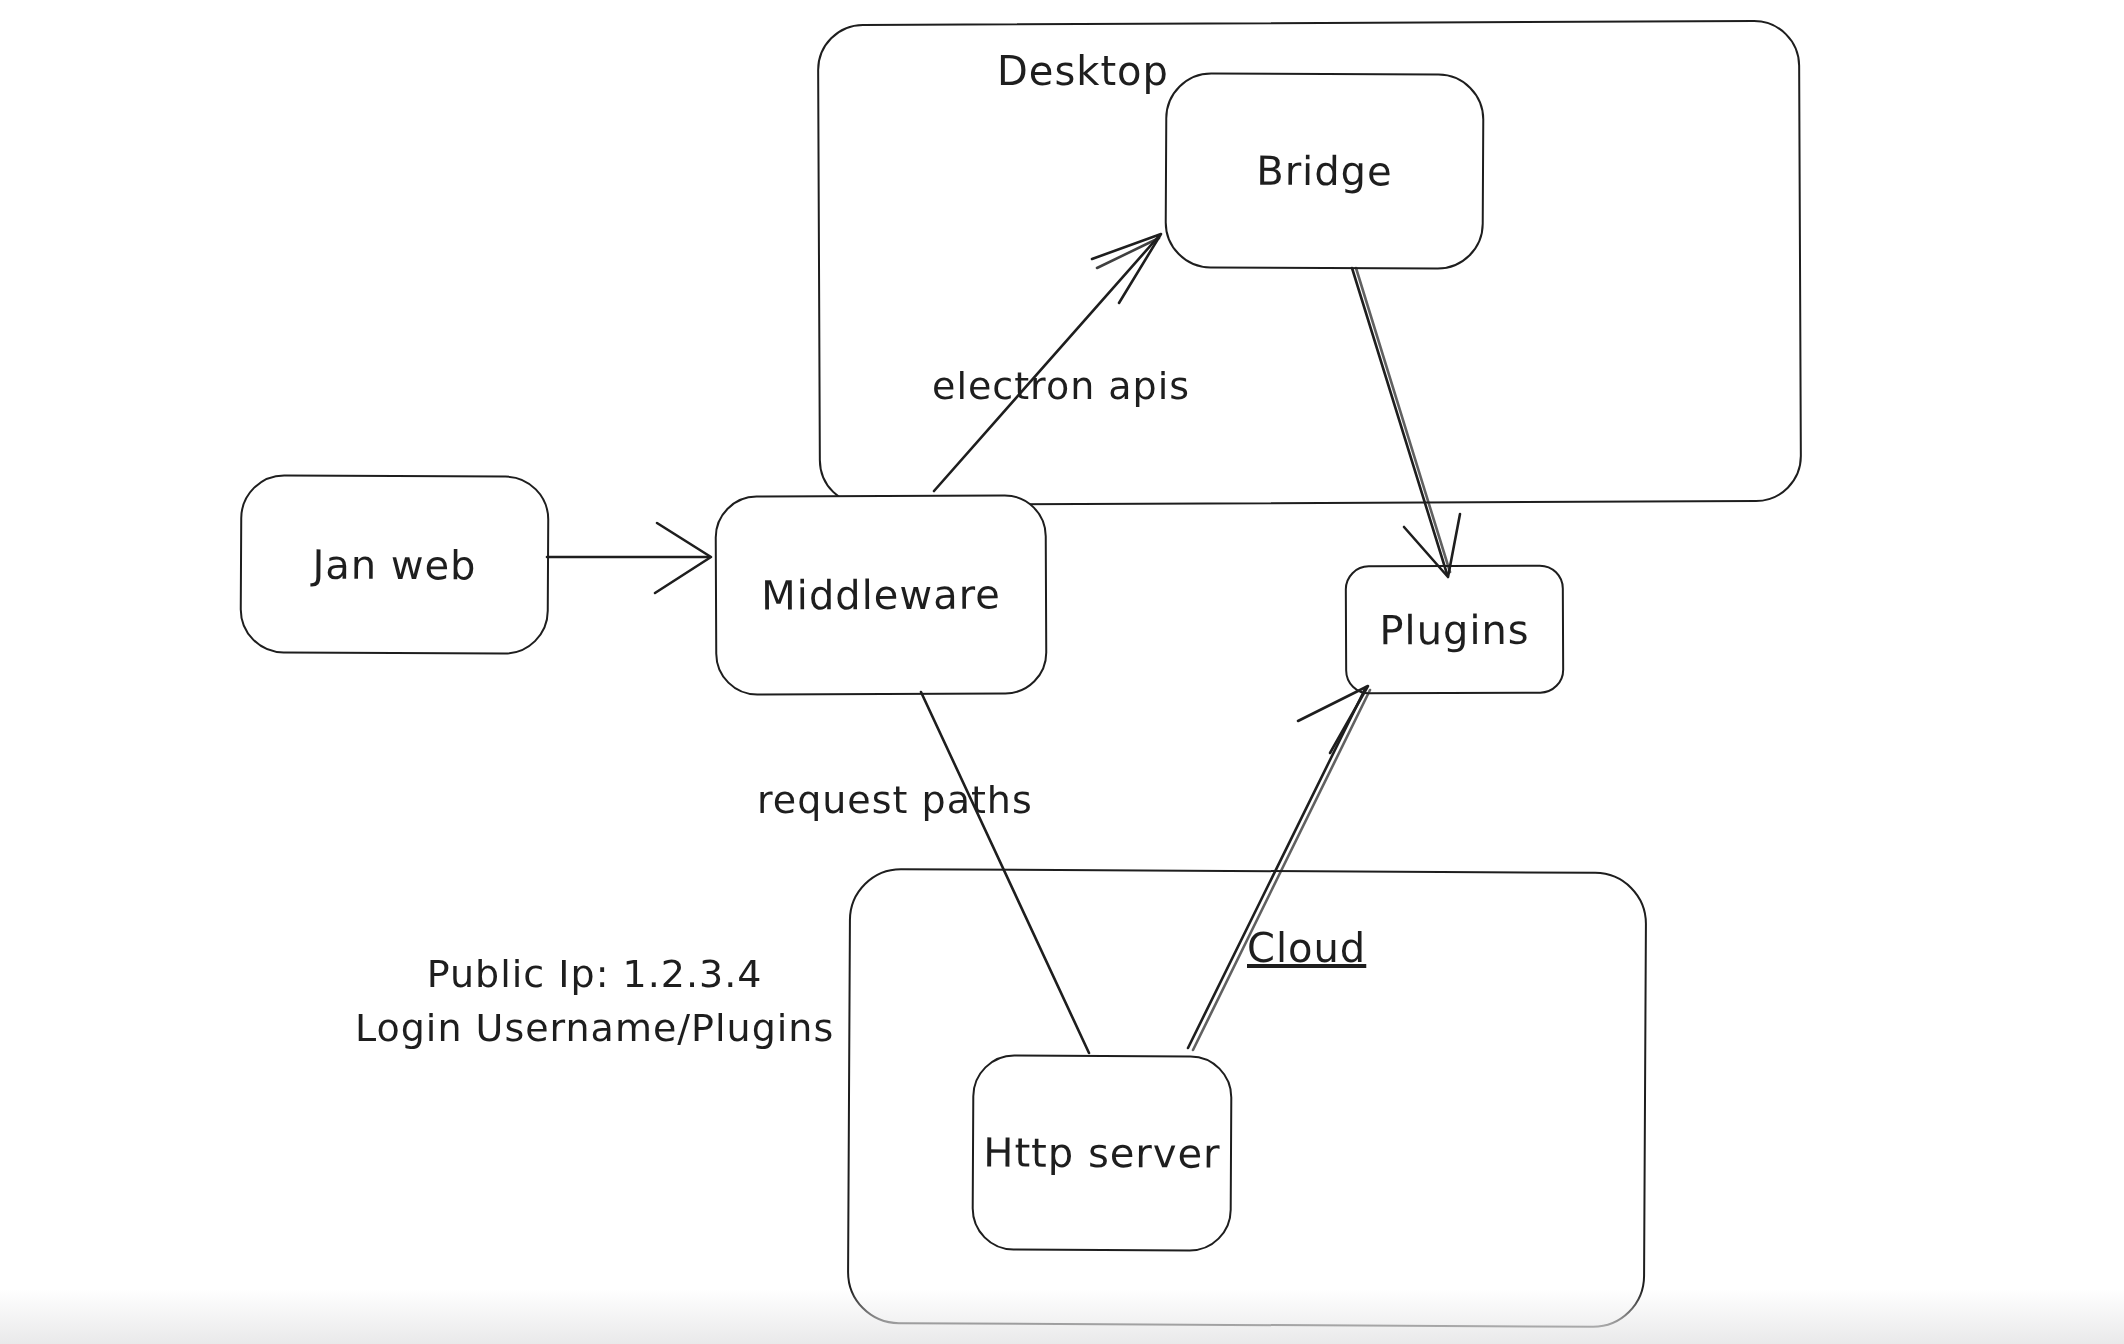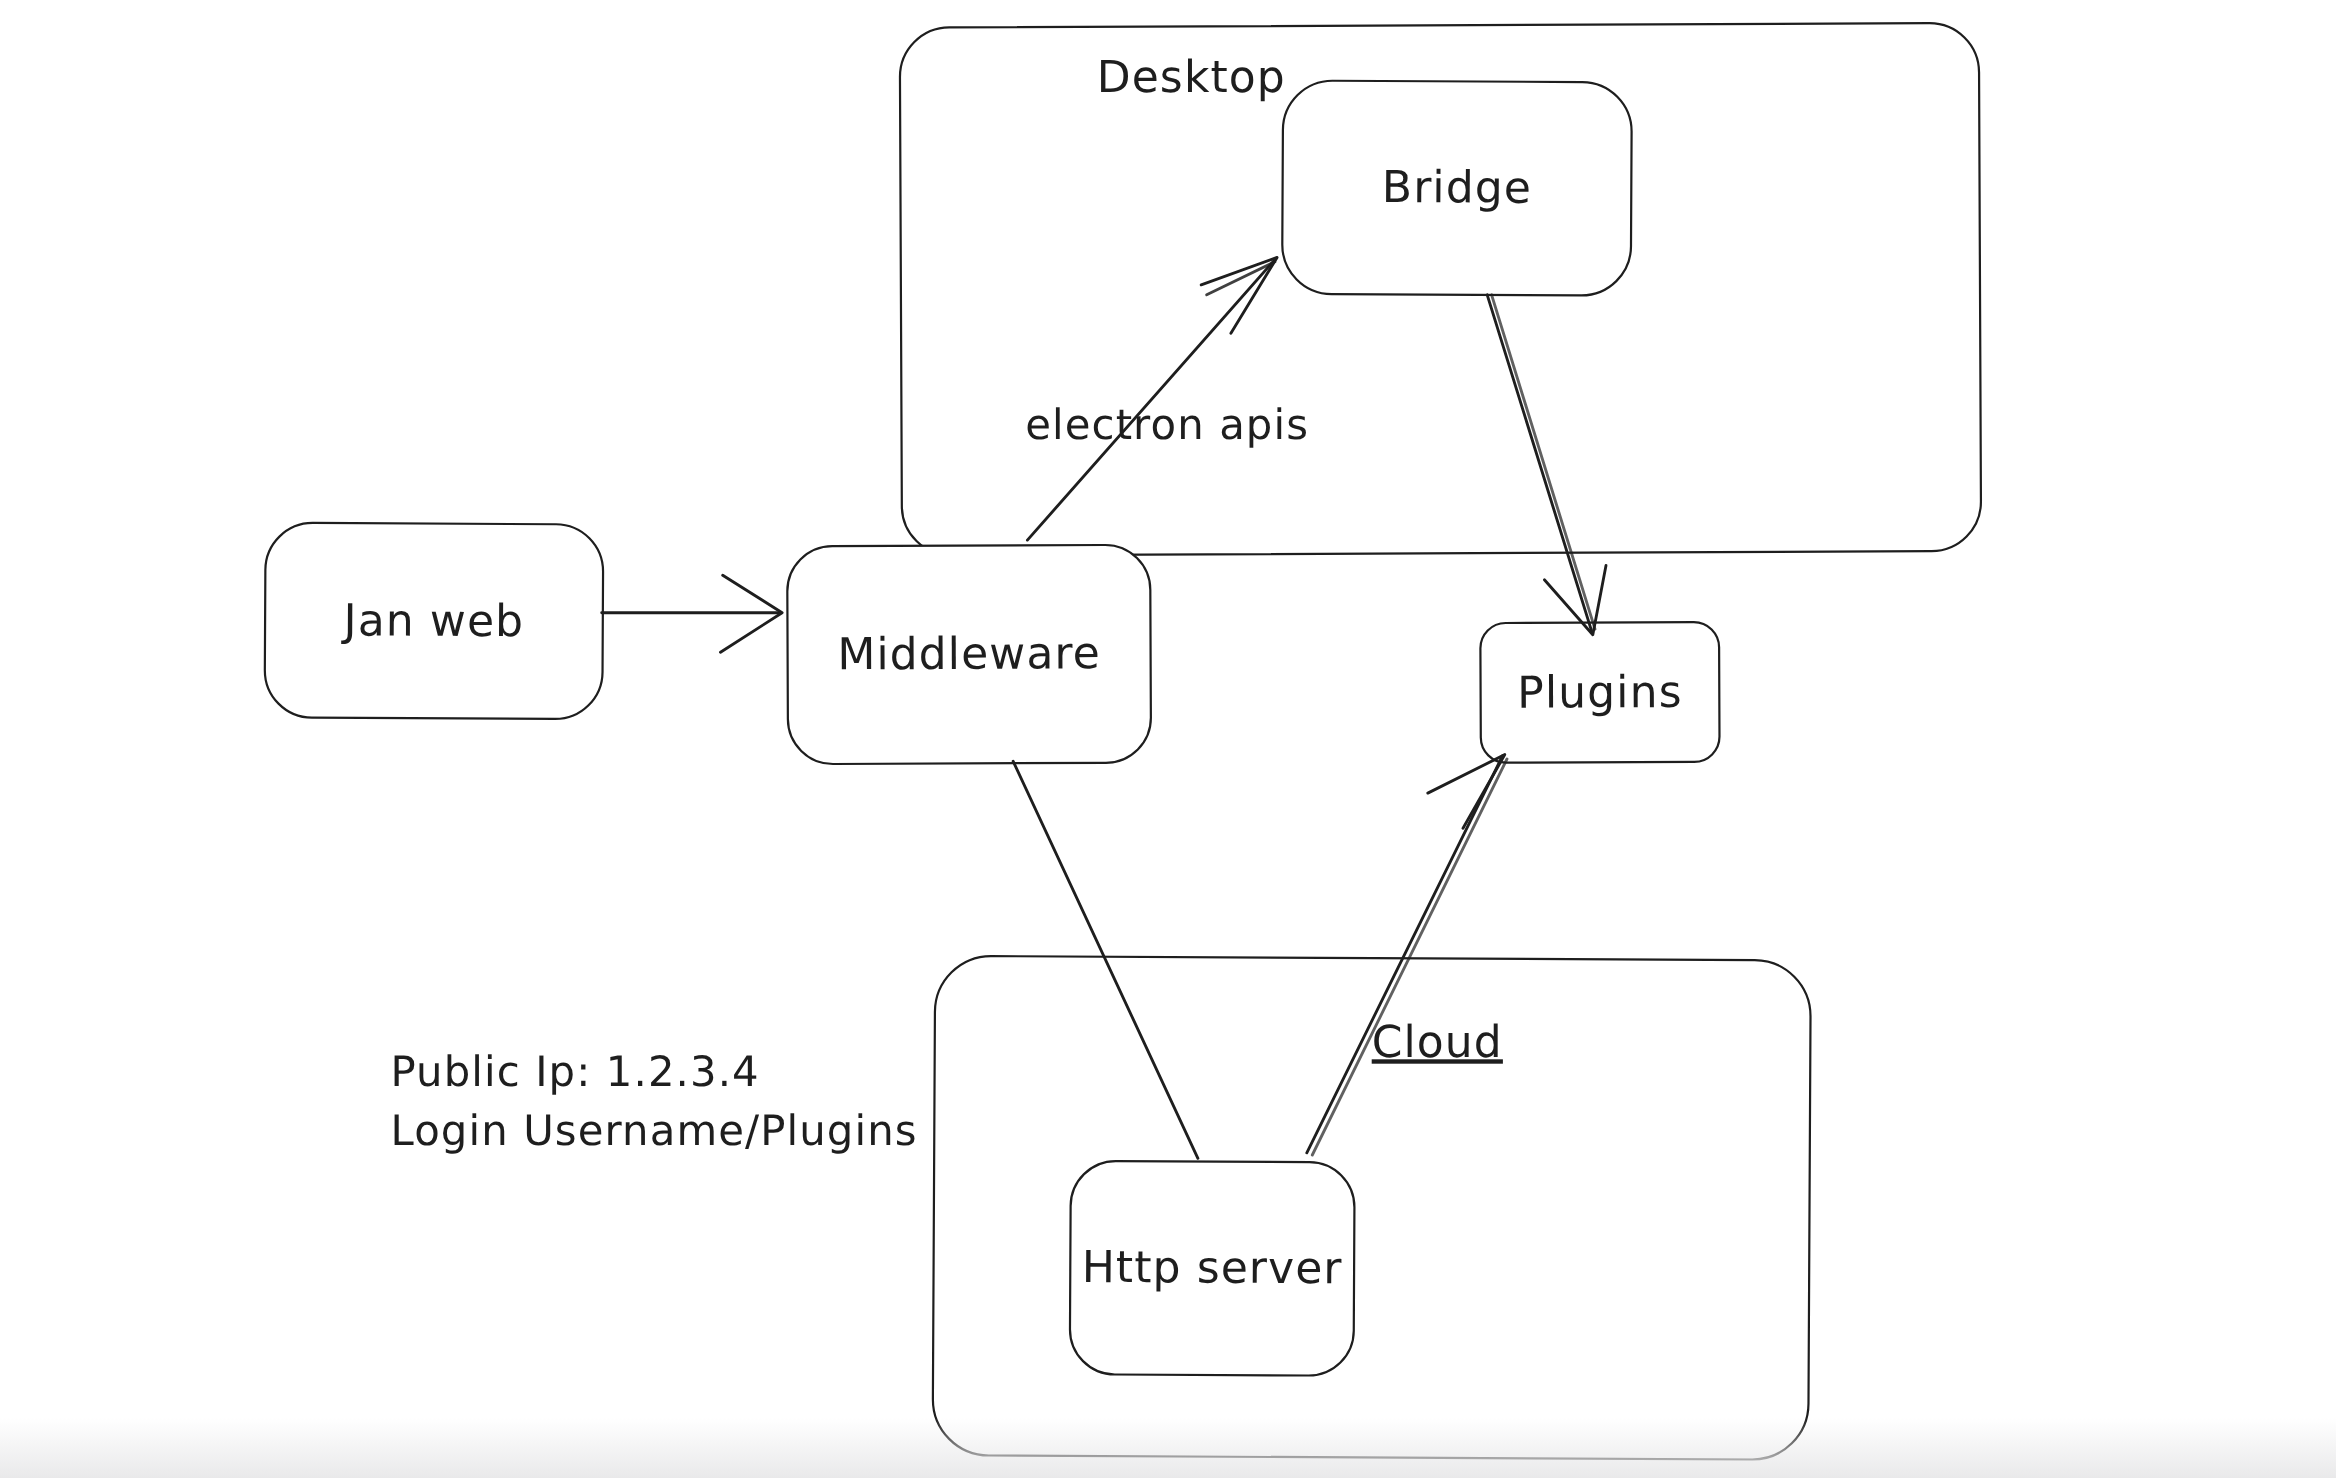--- a/index.html
+++ b/index.html
@@ -60,20 +60,21 @@
   }
   .annotation {
     position: absolute;
     left: 355px;
     top: 948px;
     font-size: 38px;
     letter-spacing: 1px;
     line-height: 1.42;
     z-index: 4;
     white-space: nowrap;
+    text-align: center;
   }
   .bottom-fade {
     position: absolute;
     left: 0;
     bottom: 0;
     width: 100%;
     height: 55px;
     background: linear-gradient(to bottom, rgba(235,235,235,0) 0%, #e9e9ea 100%);
     z-index: 5;
     pointer-events: none;
@@ -140,20 +141,21 @@
       <path d="M921 692 L1089 1053"></path>
     </g>
   </svg>
 
   <div class="container-label" style="left:965px; top:48px;">Desktop</div>
 
   <div class="container-label" style="left:1215px; top:925px;text-decoration:underline;">Cloud</div>
 
   <div class="edge-label" style="left:932px; top:336px;margin-top:28px;">electron apis</div>
 
+  <div class="edge-label" style="left:757px; top:778px;">request paths</div>
 
   <div class="annotation">
     <div>Public Ip: 1.2.3.4</div>
     <div>Login Username/Plugins</div>
   </div>
 
   <div class="bottom-fade"></div>
 
 </div>
 

